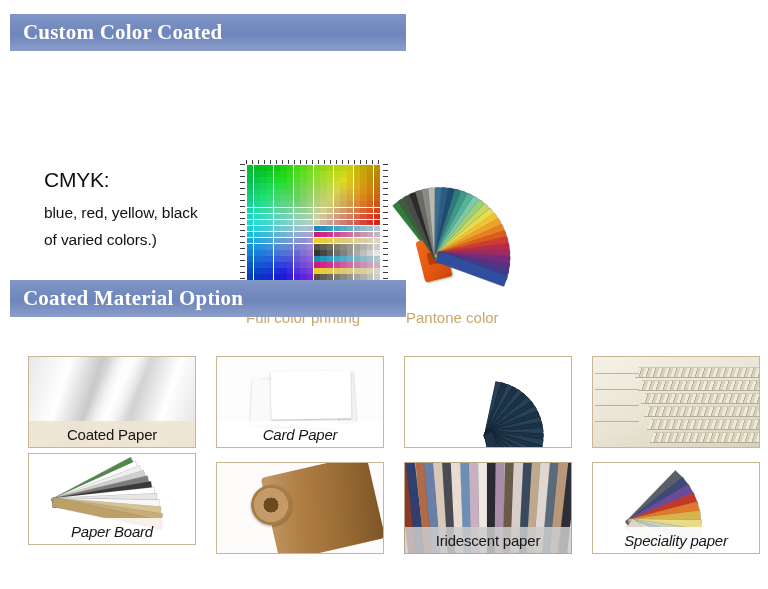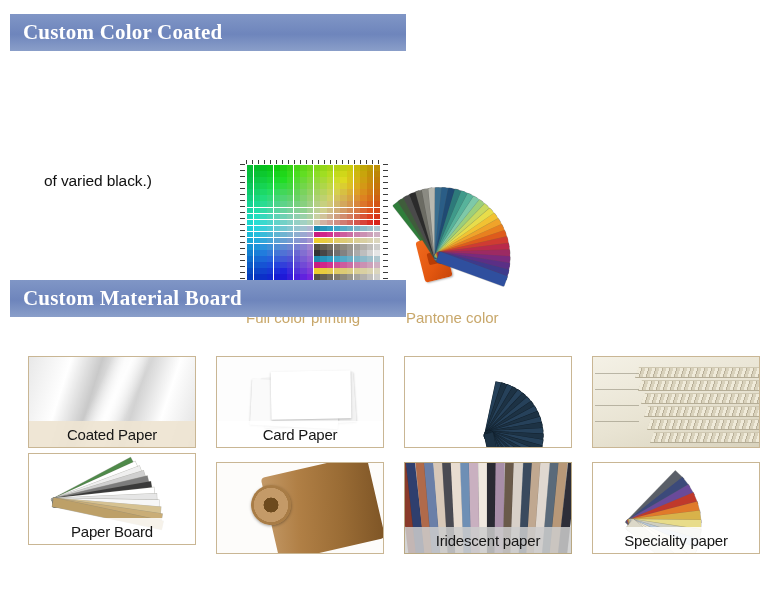--- a/index.html
+++ b/index.html
@@ -120,40 +120,42 @@
   }
   .mat-art { position:absolute; inset:0; }
   .mat-label {
     position: absolute; left:0; right:0; bottom: 0;
     height: 26px;
     display:flex; align-items:center; justify-content:center;
     font-size: 15px; color: #161616; white-space: nowrap;
     letter-spacing: -0.2px;
   }
   .mat-label.lbl-tan   { background: rgba(238,228,210,.93); }
-  .mat-label.lbl-white { background: rgba(255,255,255,.86); }
+  .mat-label.lbl-white { background: rgba(255,255,255,.86); font-style: italic; }
   .mat-label.lbl-grey  { background: rgba(205,205,205,.85); }
   .mat-cell.full-bleed { border-color:#b9a883; }
 
   
   .sheet { position:absolute; box-shadow:0 1px 2px rgba(0,0,0,.25); }
 </style>
 </head>
 <body>
 
 <div class="page">
 
   <div class="section-bar" id="bar-color">
     <span class="bar-title">Custom Color Coated</span>
   </div>
 
   <div class="color-section">
 
     <div class="cmyk-text">
-      <div class="cmyk-line">of varied black.)</div>
+      <div class="cmyk-title">CMYK:</div>
+      <div class="cmyk-line">blue, red, yellow, black</div>
+      <div class="cmyk-line">of varied colors.)</div>
     </div>
 
     <div class="cmyk-chart">
       <div class="ruler ruler-left"></div>
       <div class="ruler ruler-right"></div>
       <div class="ruler-h ruler-top"></div>
       <div class="ruler-h ruler-bottom"></div>
       <div class="cmyk-grid" id="cmykGrid">
           <i style="background: rgb(5, 189, 51);"></i>
           <i style="background: rgb(5, 189, 41);"></i>
@@ -589,21 +591,21 @@
         <div class="blade" style="transform: rotate(-128deg); background: rgb(47, 125, 58); z-index: 0;"></div>
       <div class="hub"></div>
       <div class="binder"></div>
     </div>
 
     <div class="caption" id="caption-cmyk">Full color printing</div>
     <div class="caption" id="caption-pantone">Pantone color</div>
   </div>
 
   <div class="section-bar" id="bar-material">
-    <span class="bar-title">Custom Material Board</span>
+    <span class="bar-title">Coated Material Option</span>
   </div>
 
   <div class="material-grid">
 
     <div class="mat-cell" style="left:28px; top:4px;">
       <div class="mat-art" style="background:linear-gradient(108deg,#e8e8e8 0%,#ffffff 22%,#c9c9c9 38%,#f7f7f7 50%,#d2d2d2 62%,#ffffff 78%,#e0e0e0 100%);"></div>
       <div class="mat-art" style="background:linear-gradient(115deg,transparent 40%,rgba(255,255,255,.95) 50%,transparent 60%);"></div>
       <div class="mat-label lbl-tan">Coated Paper</div>
     </div>
 

